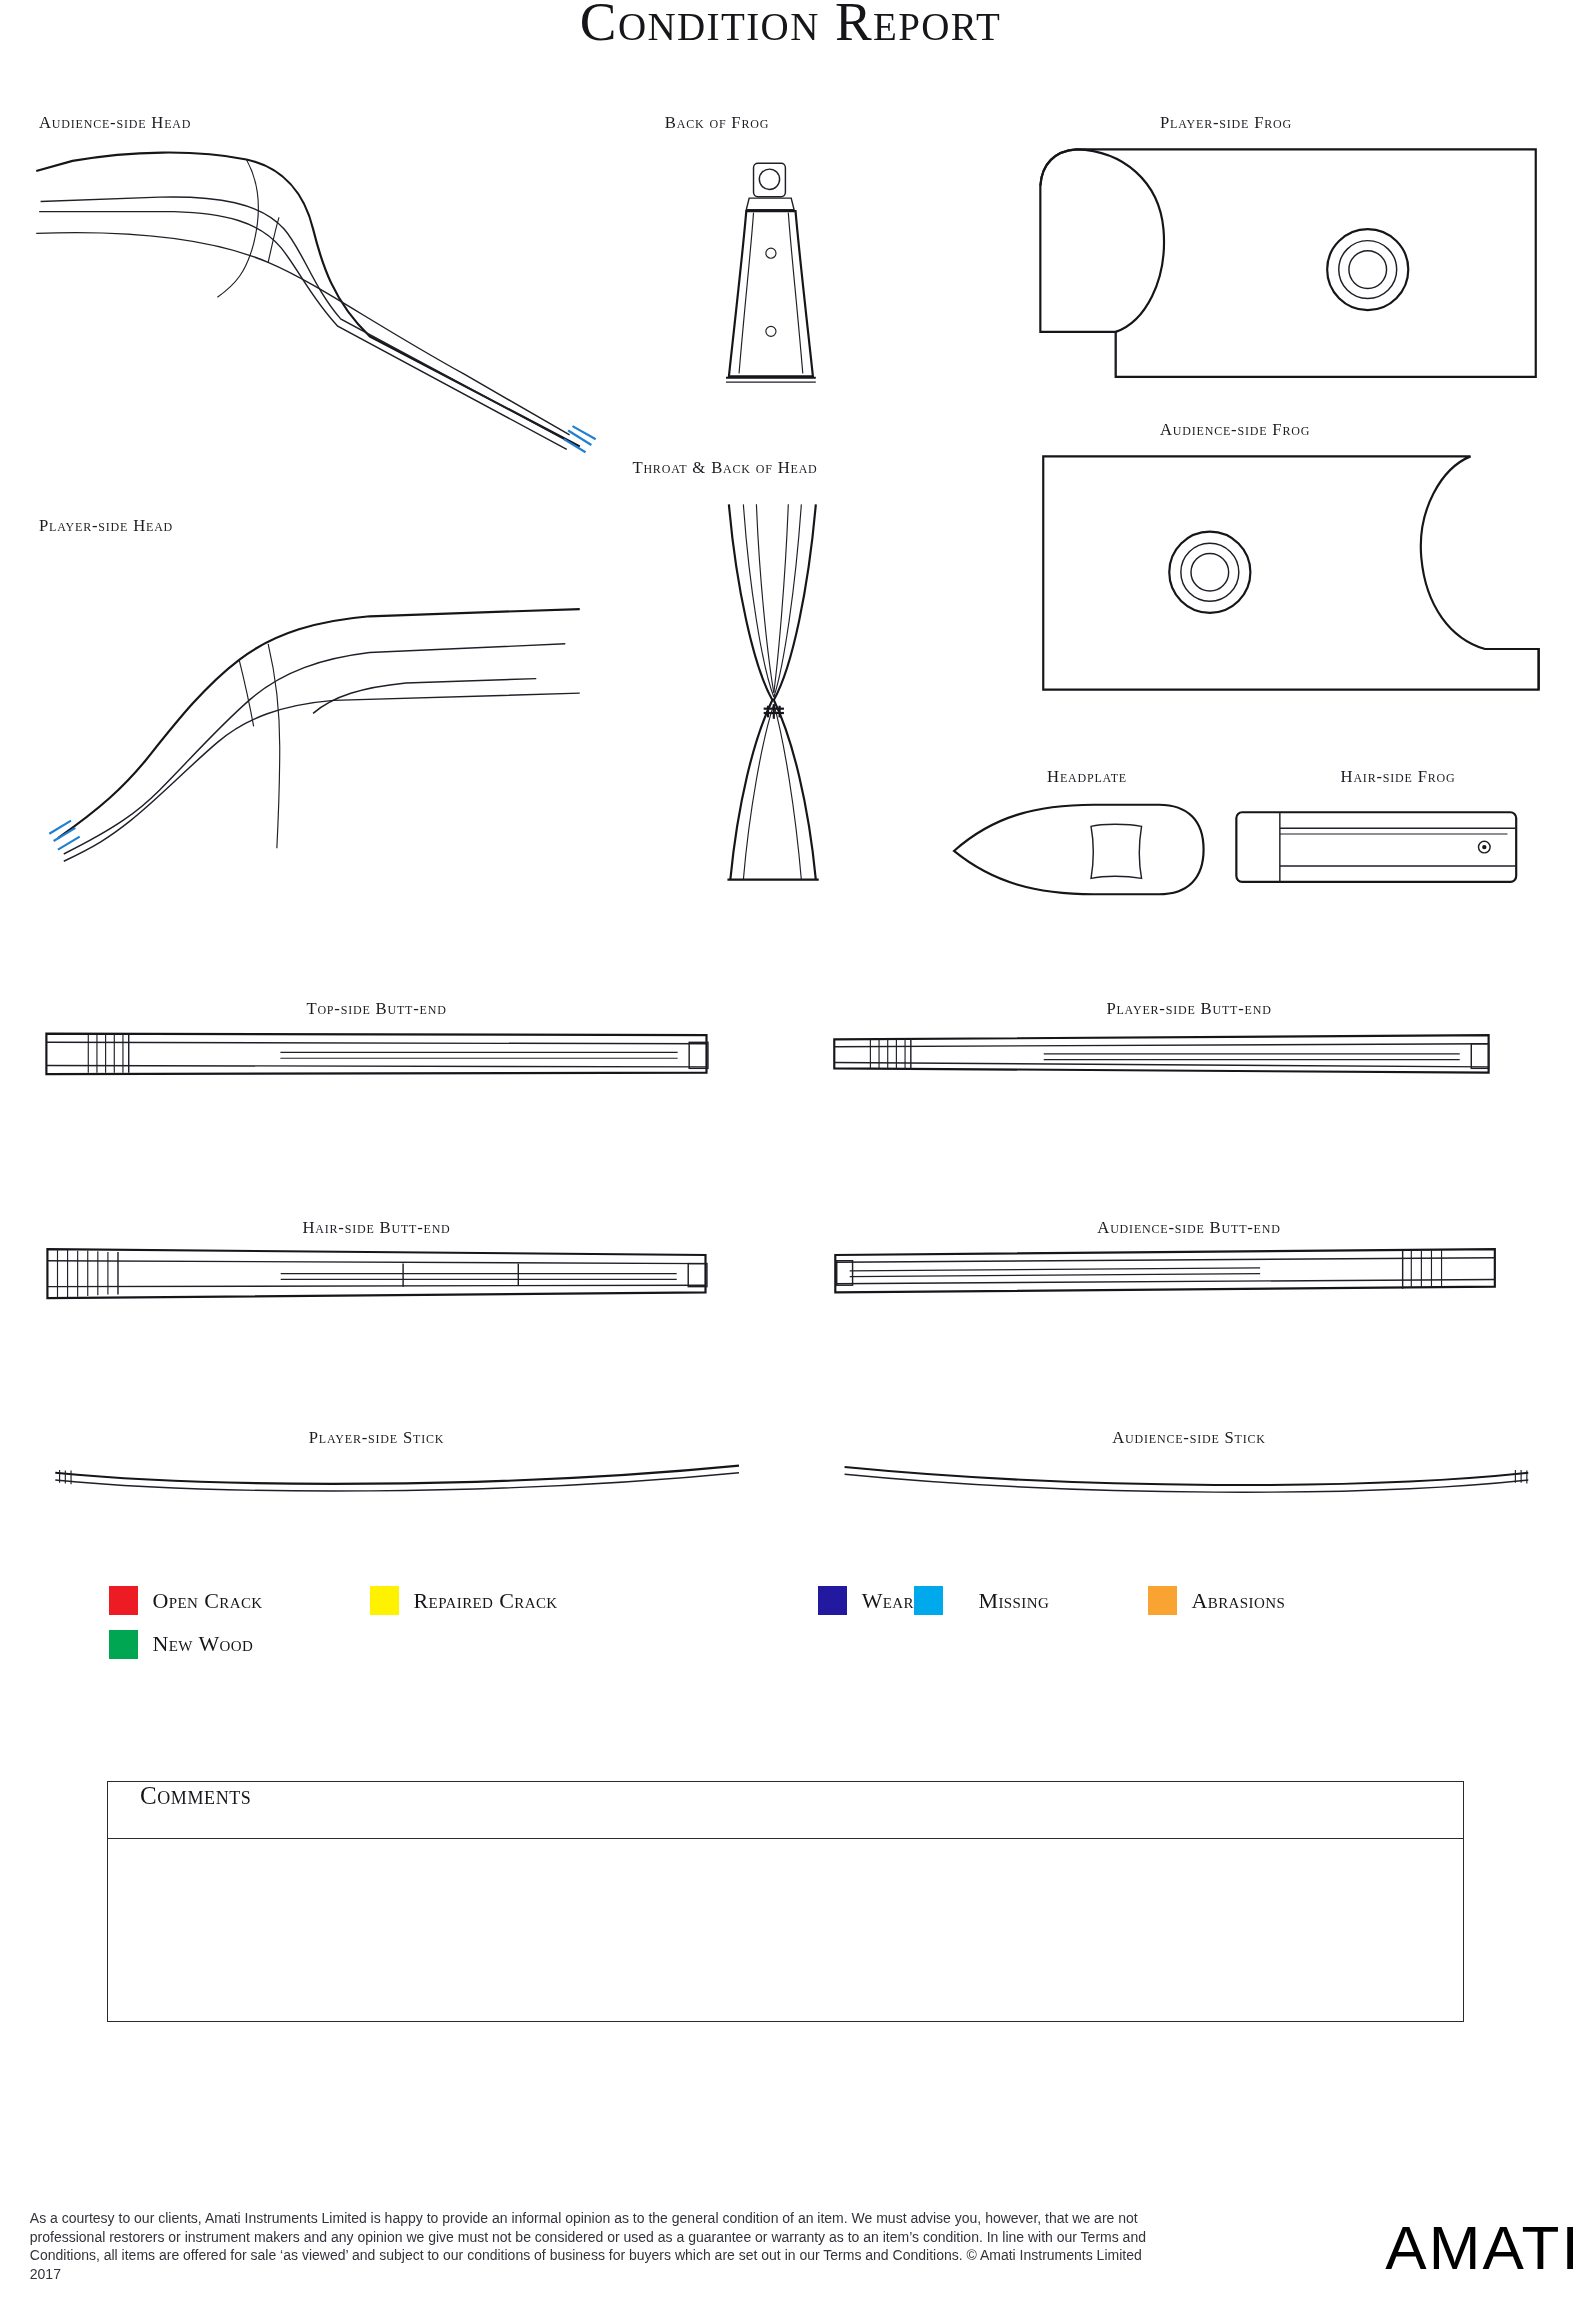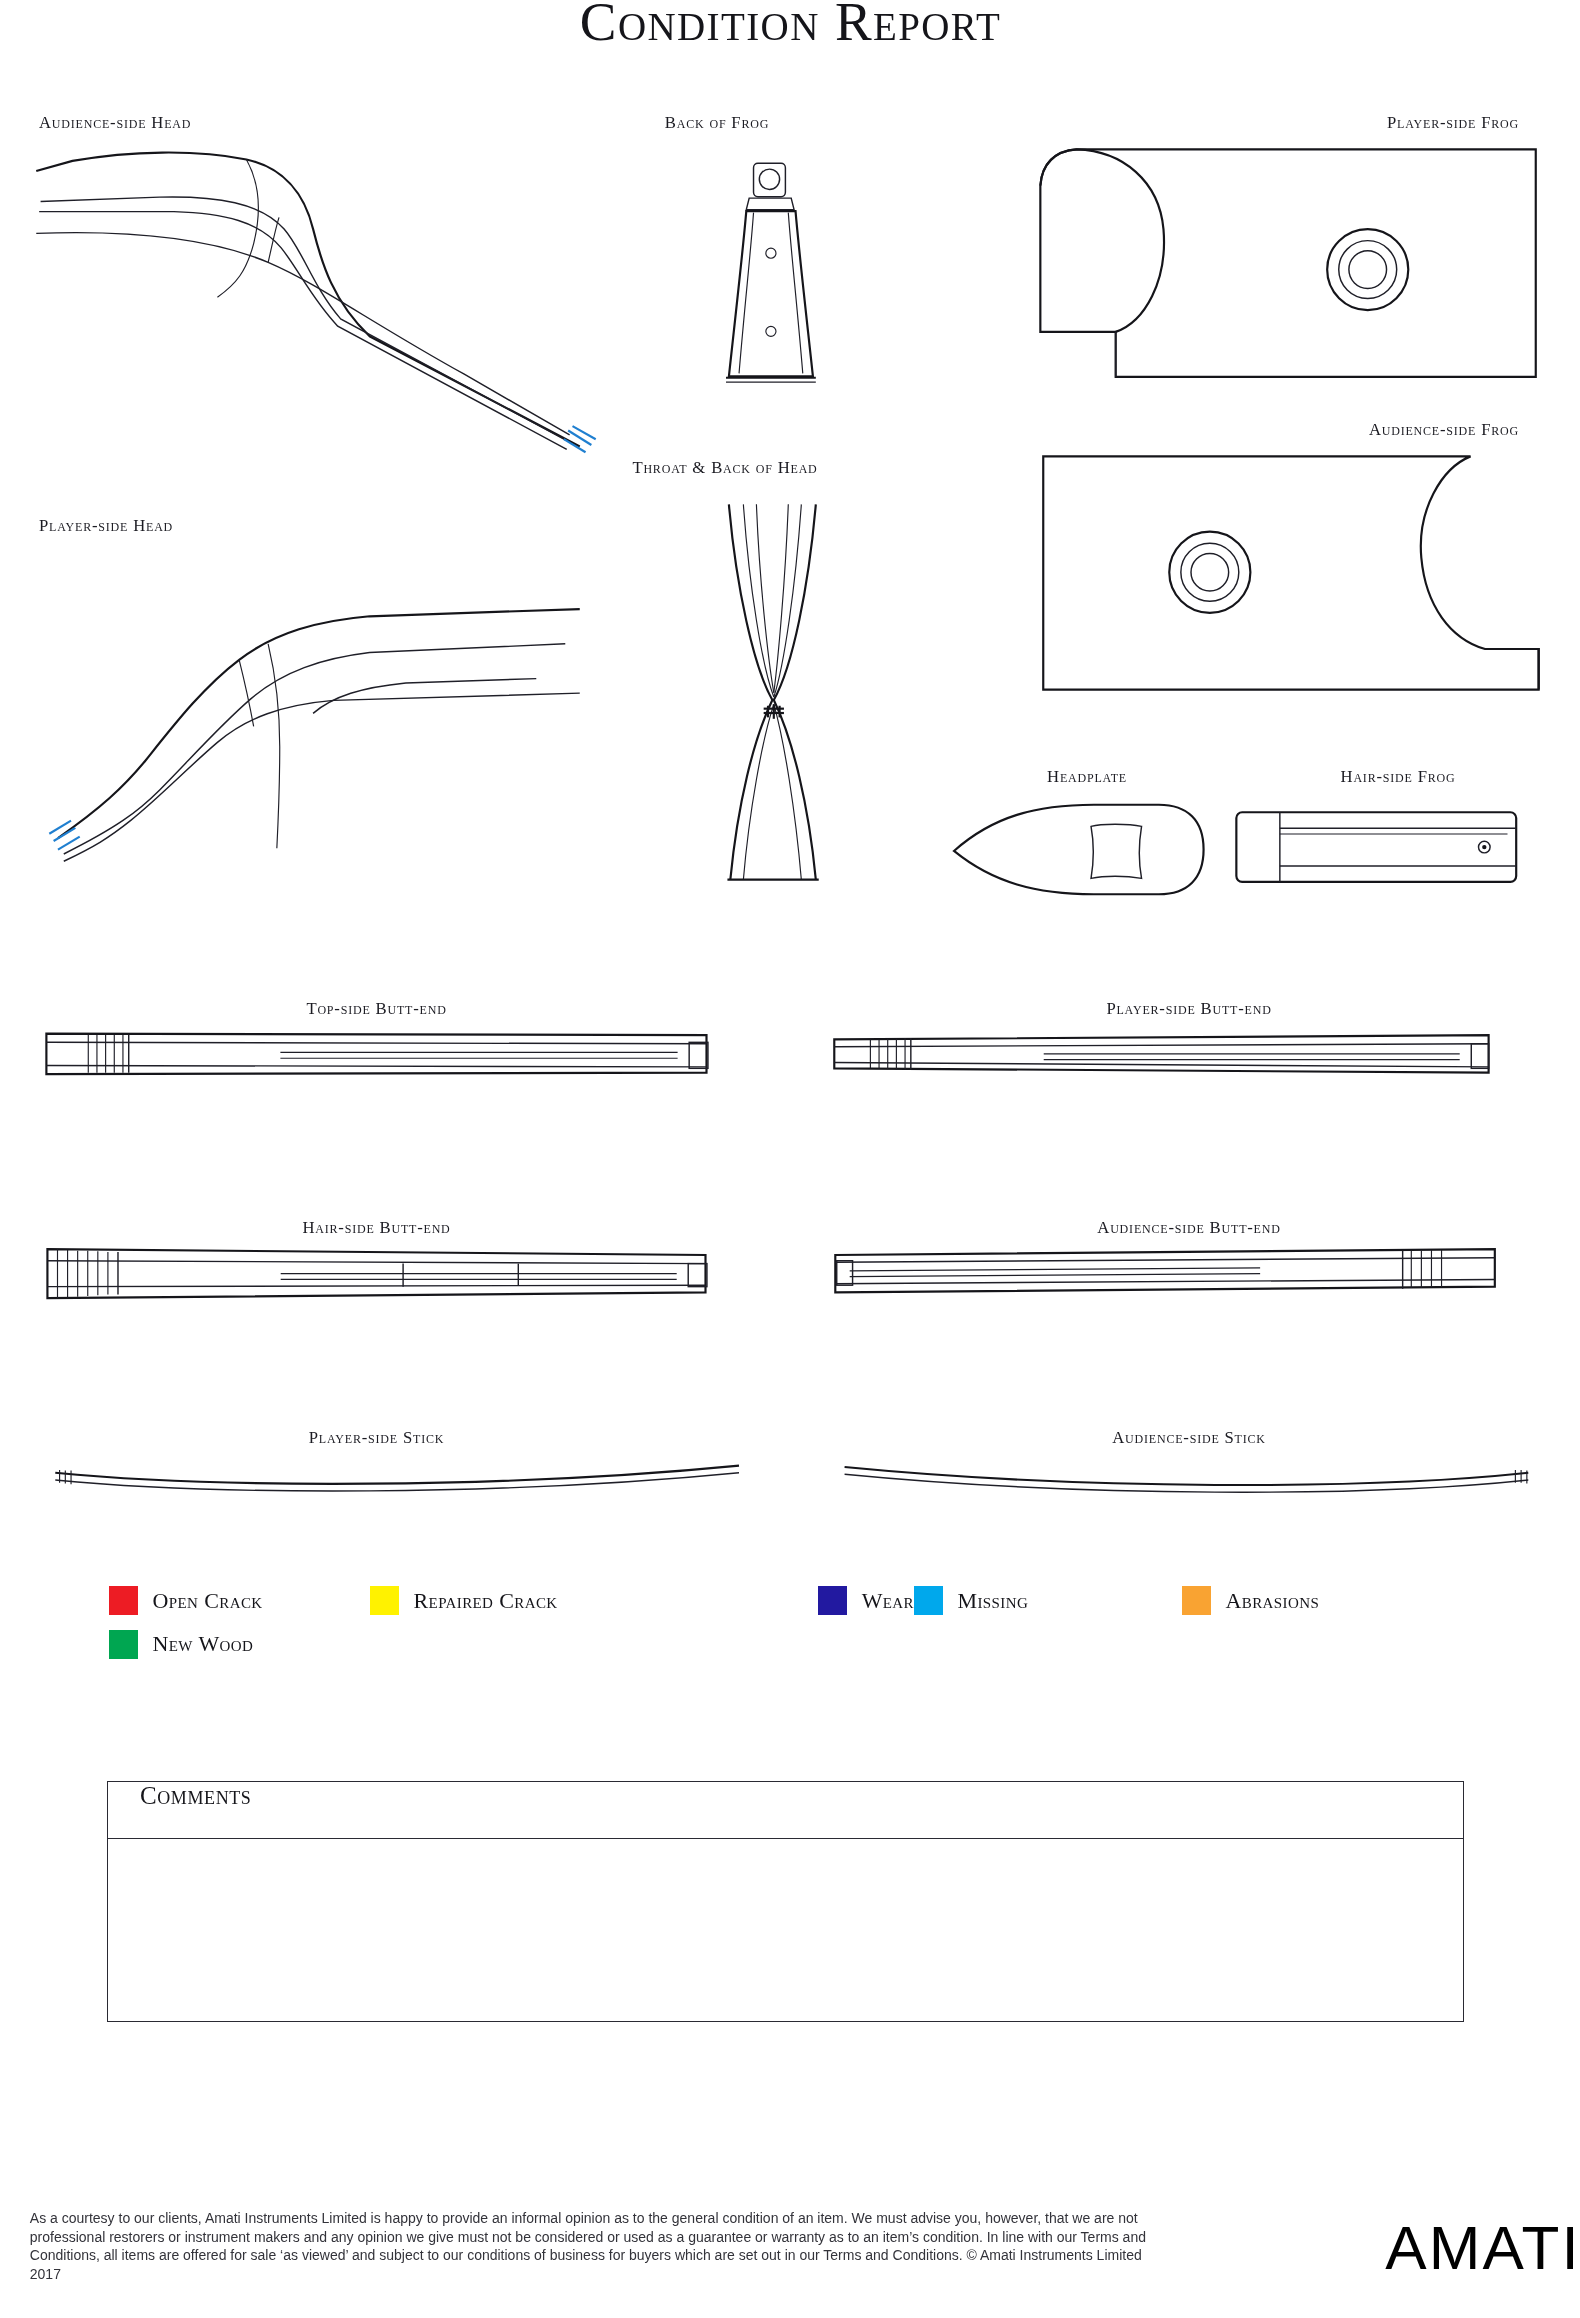--- a/index.html
+++ b/index.html
@@ -39,21 +39,21 @@
   
   .cap {
     position: absolute;
     font-family: "Liberation Serif", serif;
     font-variant: small-caps;
     font-size: 16.7px;
     letter-spacing: 0.8px;
     color: #1b1b22;
     white-space: nowrap;
   }
-  .cap.right { text-align: right; }
+  .cap.right { text-align: left; }
   .cap.center { text-align: center; }
 
   
   .fig { position: absolute; }
   .fig svg { display: block; }
 
   
   .legend {
     position: absolute;
     left: 109px;
@@ -390,21 +390,21 @@
         <span class="legend-label">Open Crack</span>
       </div>
       <div class="legend-item" style="width:312px;">
         <span class="swatch" style="background:#fff200;"></span>
         <span class="legend-label">Repaired Crack</span>
       </div>
       <div class="legend-item" style="width:232px;justify-content:flex-end;">
         <span class="swatch" style="background:#2219a0;"></span>
         <span class="legend-label">Wear</span>
       </div>
-      <div class="legend-item" style="width:268px;">
+      <div class="legend-item" style="width:234px;gap:21px;">
         <span class="swatch" style="background:#00a8ec;"></span>
         <span class="legend-label">Missing</span>
       </div>
       <div class="legend-item">
         <span class="swatch" style="background:#f9a332;"></span>
         <span class="legend-label">Abrasions</span>
       </div>
     </div>
     <div class="legend-row">
       <div class="legend-item">

